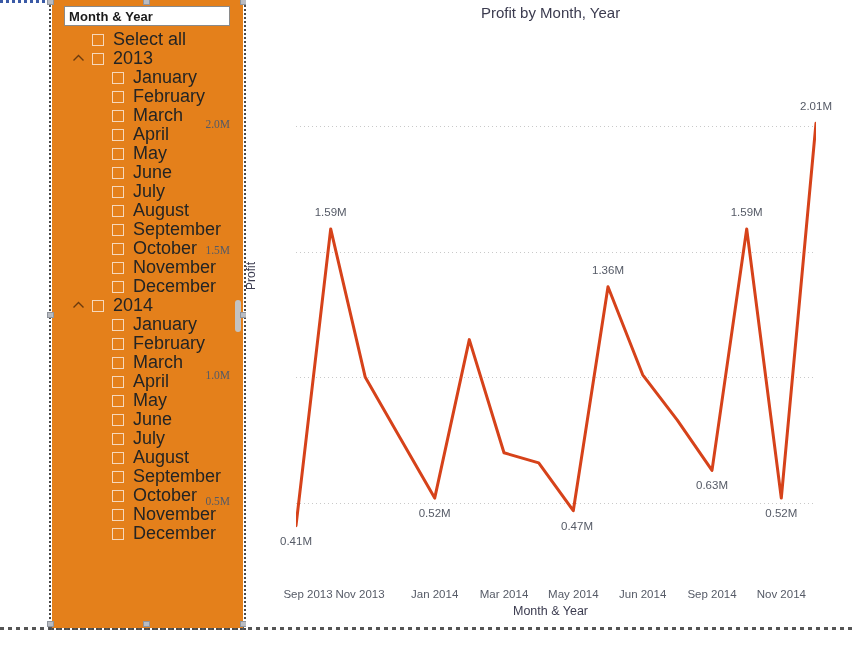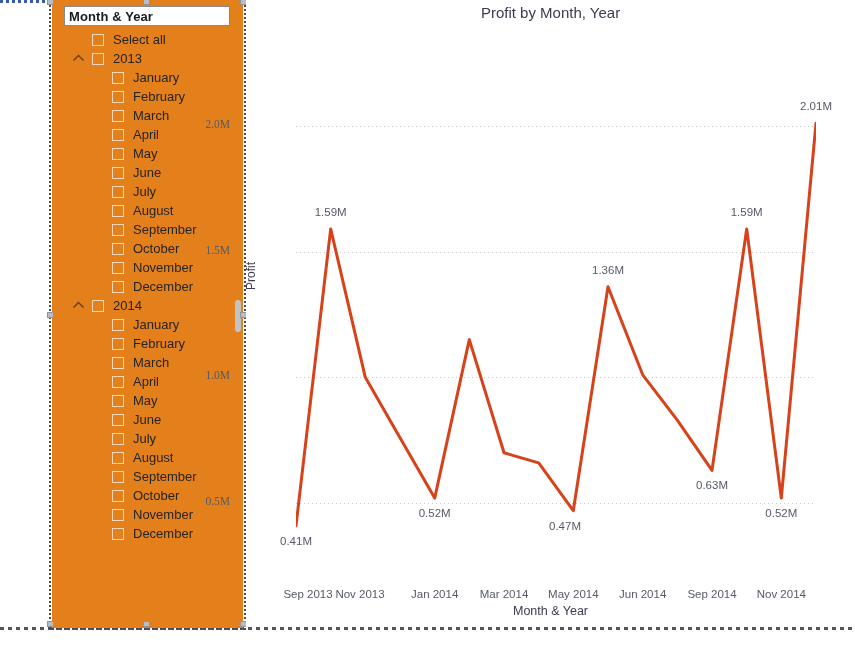--- a/index.html
+++ b/index.html
@@ -71,21 +71,21 @@
   }
   .chev{
     position:absolute;left:20px;top:4px;width:13px;height:11px;
   }
   .chev svg{display:block;}
   .cbx{
     width:12px;height:12px;border:1px solid #f6d8bb;
     background:transparent;box-sizing:border-box;flex:0 0 auto;
   }
   .lbl{
-    font-size:13px;color:#242424;margin-left:9px;
+    font-size:18px;color:#242424;margin-left:9px;
   }
   .lvl-root .cbx{margin-left:40px;}
   .lvl-year .cbx{margin-left:40px;}
   .lvl-month .cbx{margin-left:60px;}
 
   #slicer-scroll-thumb{
     position:absolute;left:183px;top:300px;width:6px;height:32px;
     background:#c3c3c3;border-radius:3px;
   }
 
@@ -293,21 +293,21 @@
           <div class="ytick" style="top: 155.526px;">1.5M</div>
           <div class="ytick" style="top: 29.7368px;">2.0M</div>
         </div>
       <svg id="line-svg" width="520" height="478">
           <polyline points="0.0,437.7 34.7,140.9 69.3,289.3 104.0,349.7 138.7,410.1 173.3,251.6 208.0,364.8 242.7,374.9 277.3,422.7 312.0,198.7 346.7,286.8 381.3,332.1 416.0,382.4 450.7,140.9 485.3,410.1 520.0,35.2" fill="none" stroke="#D6421A" stroke-width="3" stroke-linejoin="round" stroke-linecap="round"></polyline>
         </svg>
       <div id="dlabels">
           <div class="dlabel" style="left: 0px; top: 446.747px;">0.41M</div>
           <div class="dlabel" style="left: 34.6667px; top: 117.884px;">1.59M</div>
           <div class="dlabel" style="left: 138.667px; top: 419.074px;">0.52M</div>
-          <div class="dlabel" style="left: 269px; top: 431.653px;">0.47M</div>
+          <div class="dlabel" style="left: 281px; top: 431.653px;">0.47M</div>
           <div class="dlabel" style="left: 312px; top: 175.747px;">1.36M</div>
           <div class="dlabel" style="left: 416px; top: 391.4px;">0.63M</div>
           <div class="dlabel" style="left: 450.667px; top: 117.884px;">1.59M</div>
           <div class="dlabel" style="left: 485.333px; top: 419.074px;">0.52M</div>
           <div class="dlabel" style="left: 520px; top: 12.2211px;">2.01M</div>
         </div>
     </div>
 
     <div id="xticks">
         <div class="xtick" style="left: 62px;">Sep 2013</div>

